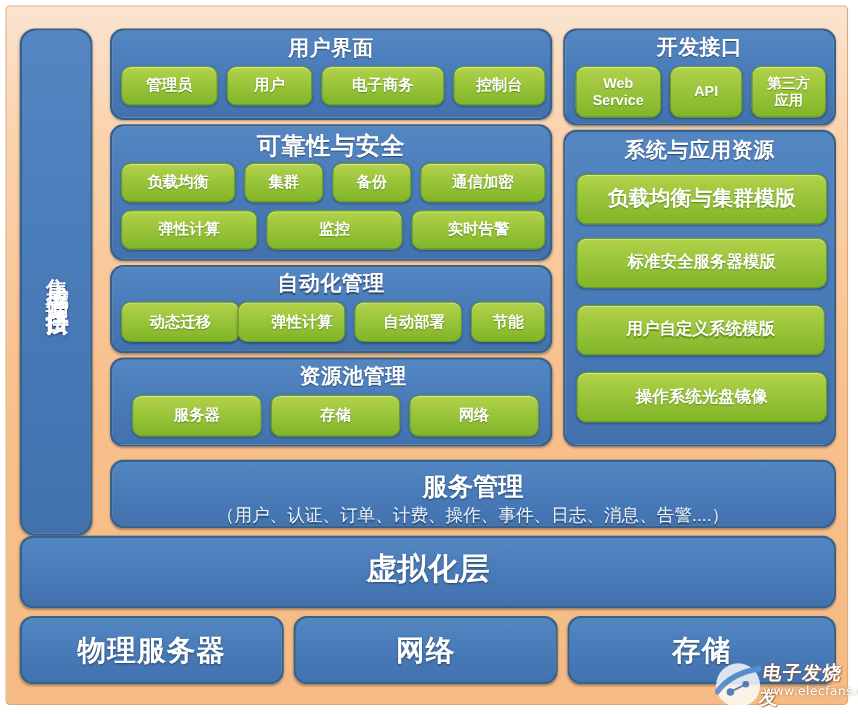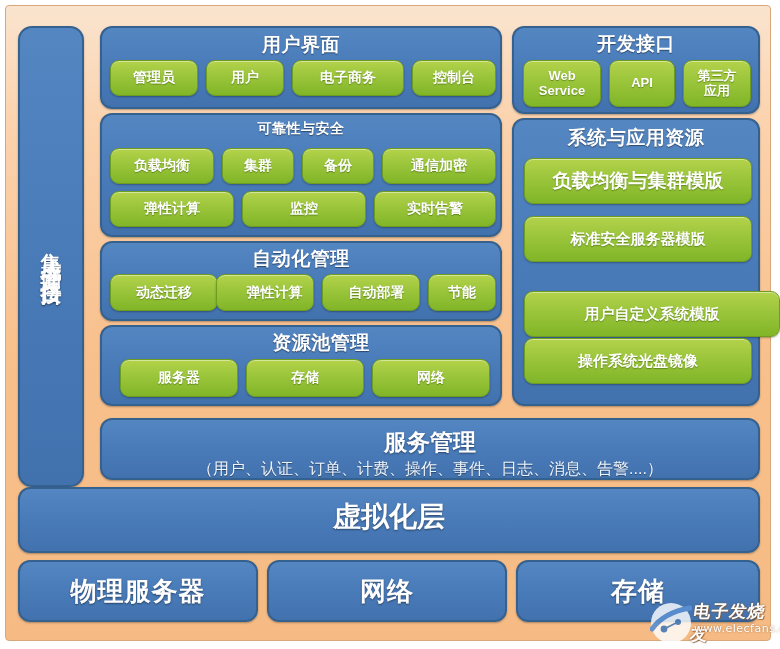--- a/index.html
+++ b/index.html
@@ -189,21 +189,21 @@
     <div class="green" style="left:95px; top:32px; width:66px; height:47px;">
       <span style="font-size:13px;">API</span>
     </div>
     <div class="green" style="left:169px; top:32px; width:68px; height:47px;">
       <span style="font-size:13px;">第三方
 应用</span>
     </div>
   </div>
 
   <div class="blue" style="left:100px; top:113px; width:402px; height:124px;">
-    <div class="panel-title" style="position:absolute; left:0; top:6px; width:100%; font-size:14px;">可靠性与安全</div>
+    <div class="panel-title" style="position:absolute; left:0; top:6px; width:100%; font-size:22px;">可靠性与安全</div>
     <div class="green" style="left:8px; top:33px; width:104px; height:36px;">
       <span>负载均衡</span>
     </div>
     <div class="green" style="left:120px; top:33px; width:72px; height:36px;">
       <span>集群</span>
     </div>
     <div class="green" style="left:200px; top:33px; width:72px; height:36px;">
       <span>备份</span>
     </div>
     <div class="green" style="left:280px; top:33px; width:114px; height:36px;">
@@ -221,21 +221,21 @@
   </div>
 
   <div class="blue" style="left:512px; top:118px; width:248px; height:288px;">
     <div class="panel-title" style="position:absolute; left:0; top:7px; width:100%; font-size:19px;">系统与应用资源</div>
     <div class="green" style="left:10px; top:38px; width:228px; height:46px;">
       <span style="font-size:19px;">负载均衡与集群模版</span>
     </div>
     <div class="green" style="left:10px; top:96px; width:228px; height:46px;">
       <span style="font-size:15px;">标准安全服务器模版</span>
     </div>
-    <div class="green" style="left:10px; top:171px; width:256px; height:46px;">
+    <div class="green" style="left:10px; top:157px; width:226px; height:46px;">
       <span style="font-size:15px;">用户自定义系统模版</span>
     </div>
     <div class="green" style="left:10px; top:218px; width:228px; height:46px;">
       <span style="font-size:15px;">操作系统光盘镜像</span>
     </div>
   </div>
 
   <div class="blue" style="left:100px; top:241px; width:402px; height:80px;">
     <div class="panel-title" style="position:absolute; left:0; top:5px; width:100%; font-size:19px;">自动化管理</div>
     <div class="green" style="left:8px; top:31px; width:108px; height:37px;">

